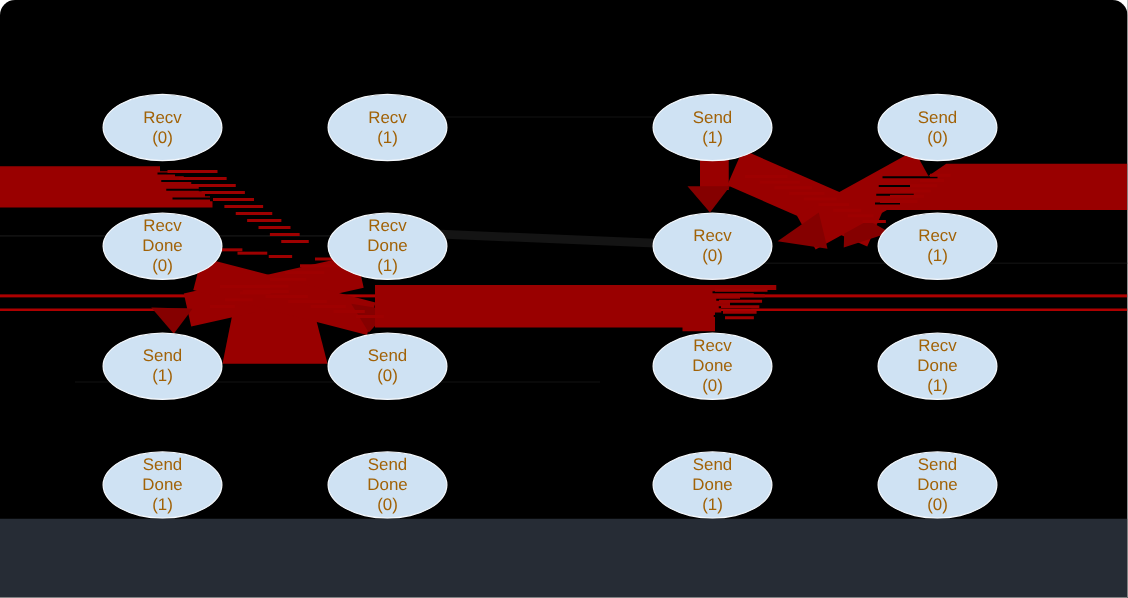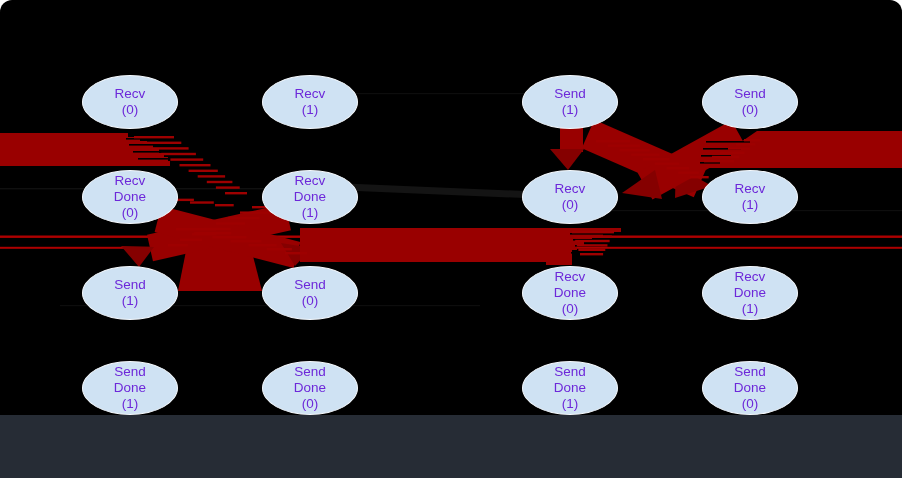--- a/index.html
+++ b/index.html
@@ -13,21 +13,21 @@
   }
   .edges{position:absolute;left:0;top:0;z-index:1;}
   .node{
     position:absolute;
     width:96px;height:54px;
     background:#cfe2f3;
     border:1.5px solid #f4f8fc;
     border-radius:50%;
     display:flex;align-items:center;justify-content:center;
     text-align:center;
-    color:#6d28d9;
+    color:#a16207;
     font-size:13.5px;
     line-height:1.17;
     white-space:pre-line;
     z-index:2;
     box-sizing:border-box;
   }
   .footer-bar{
     position:absolute;left:0;top:415px;
     width:902px;height:63px;
     background:#262c35;

